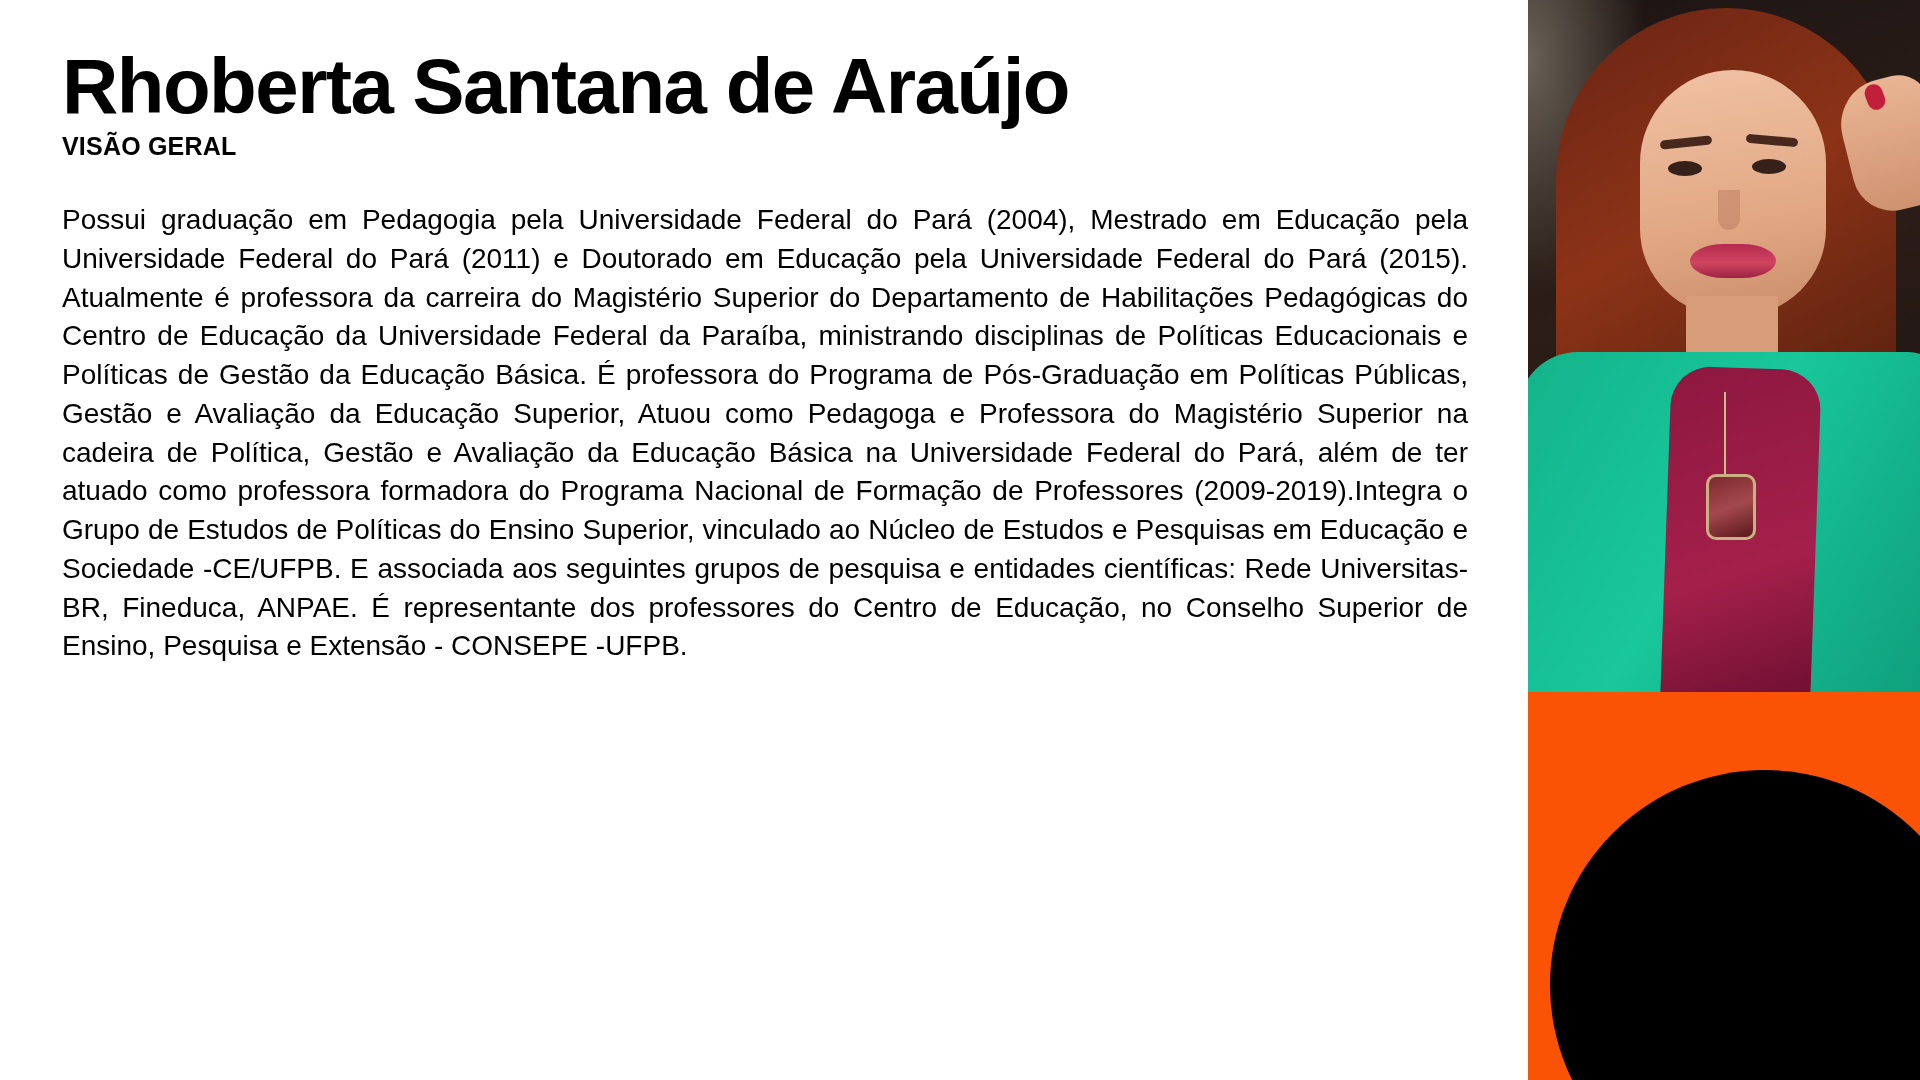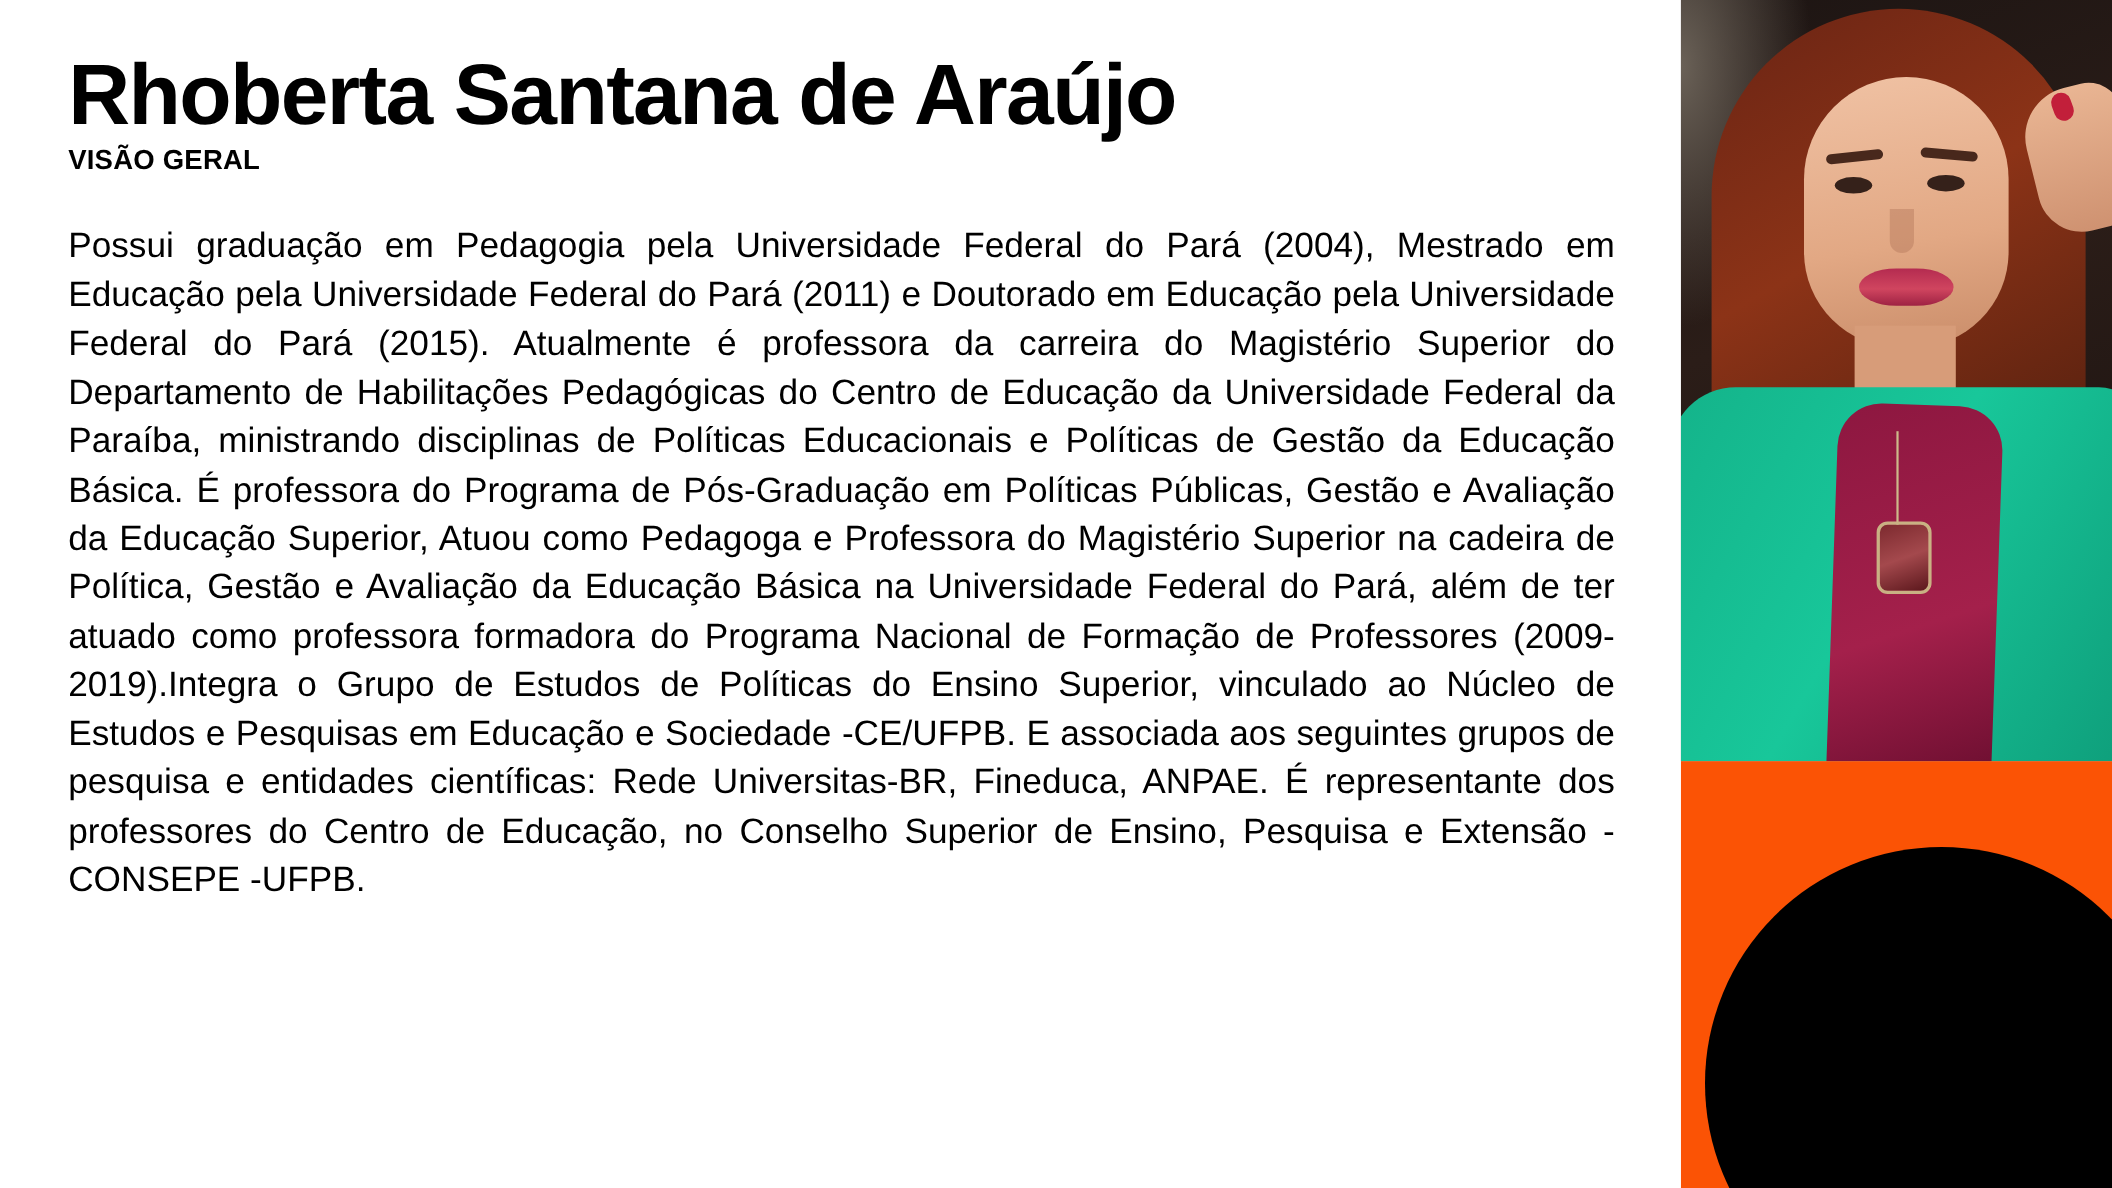--- a/index.html
+++ b/index.html
@@ -39,21 +39,21 @@
     max-width: 1180px;
   }
   .section-heading {
     font-size: 25px;
     font-weight: bold;
     letter-spacing: 0.2px;
     color: #000000;
   }
   .body-text {
     margin-top: 40px;
-    font-size: 32px;
+    font-size: 28px;
     line-height: 1.385;
     color: #000000;
     text-align: justify;
     max-width: 1410px;
     hyphens: none;
   }
 
   
   .right-col {
     position: absolute;

